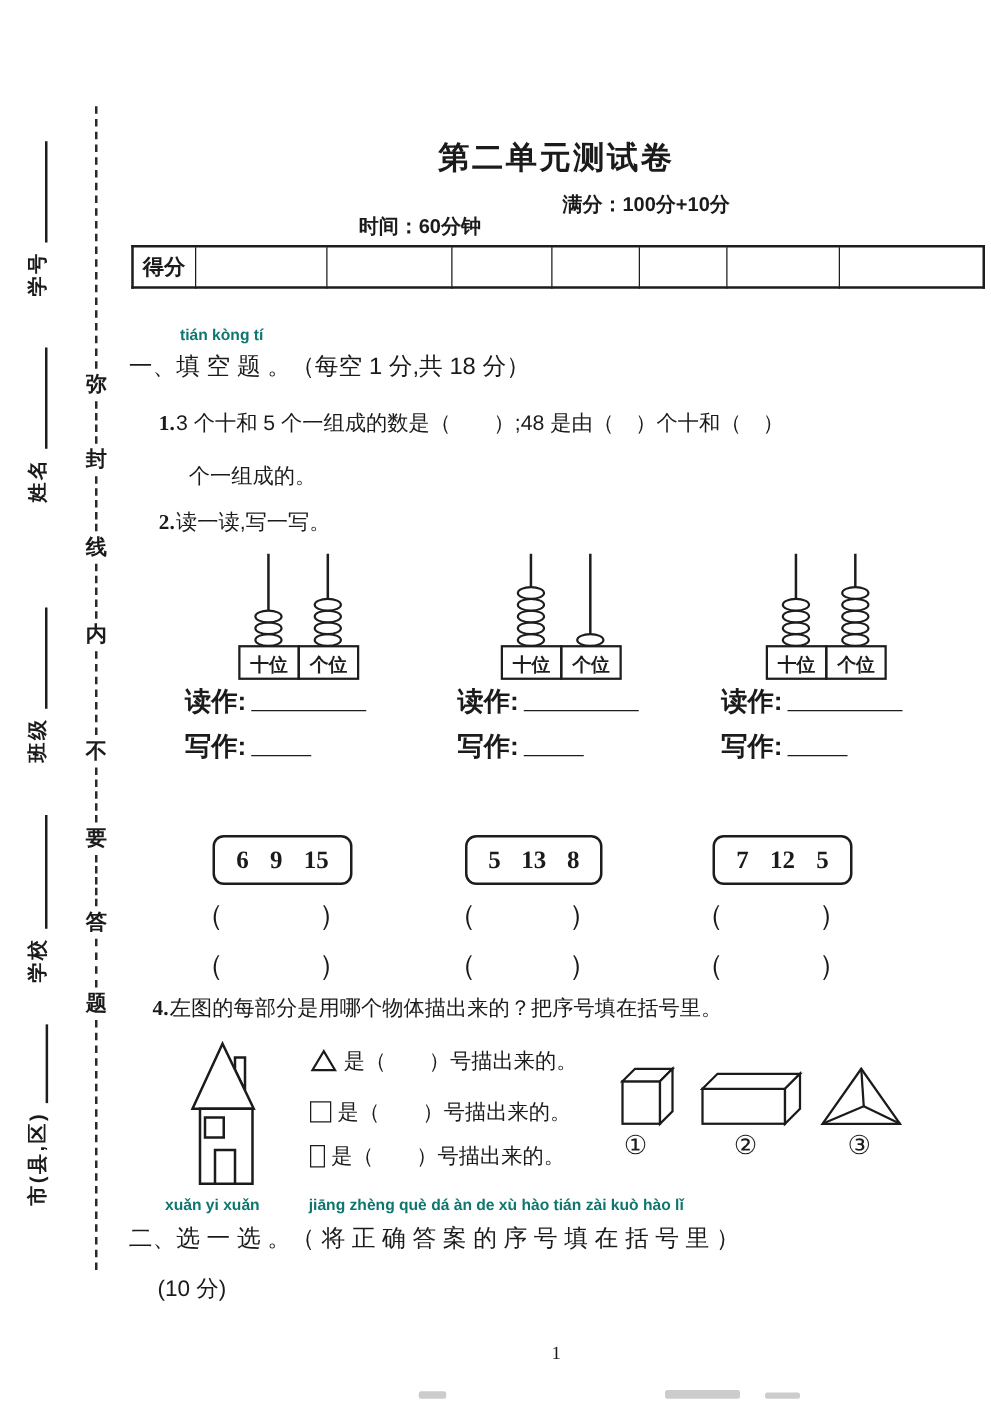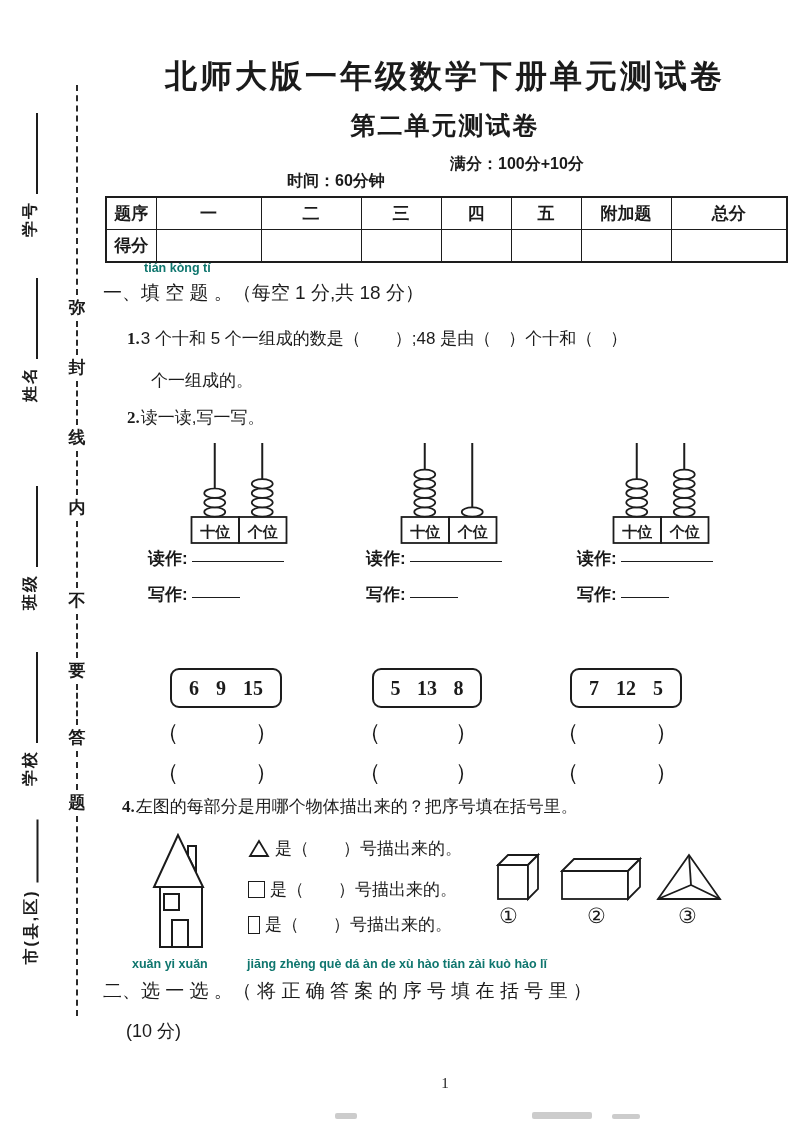--- a/index.html
+++ b/index.html
@@ -29,21 +29,21 @@
   .pinyin{font-size:12.5px;font-weight:600;color:#0f766e;white-space:nowrap;}
   .sec-head{font-size:19px;font-weight:400;white-space:nowrap;}
   .qline{font-size:17px;white-space:nowrap;}
   .qnum{font-family:"Liberation Serif","DejaVu Serif",serif;font-weight:700;margin-right:1px;}
   
   svg.abacus{position:absolute;}
   .rod{stroke:#1d1d1d;stroke-width:2;}
   .bead{fill:#ffffff;stroke:#1d1d1d;stroke-width:1.7;}
   .cellrect{fill:none;stroke:#1d1d1d;stroke-width:1.8;}
   .celltext{font-size:15px;font-weight:700;fill:#1d1d1d;text-anchor:middle;font-family:"Liberation Sans","DejaVu Sans",sans-serif;}
-  .rwrow{position:absolute;display:flex;align-items:flex-start;gap:4px;font-size:17px;font-weight:600;white-space:nowrap;}
+  .rwrow{position:absolute;display:flex;align-items:center;gap:4px;font-size:21px;font-weight:600;white-space:nowrap;}
   .rwline{display:inline-block;border-bottom:1.8px solid #1d1d1d;height:14px;}
   
   .numbox{position:absolute;height:36px;border:2.5px solid #1d1d1d;border-radius:9px;display:flex;align-items:center;justify-content:space-evenly;font-family:"Liberation Serif","DejaVu Serif",serif;font-size:20px;font-weight:700;}
   .parenrow{position:absolute;display:flex;justify-content:space-between;font-size:23px;height:32px;align-items:center;}
   
   .q4line{position:absolute;display:flex;align-items:center;gap:5px;font-size:17px;white-space:nowrap;}
   .sym-square{display:inline-block;width:15px;height:15px;border:1.8px solid #1b1b1b;}
   .sym-rect{display:inline-block;width:10px;height:16px;border:1.8px solid #1b1b1b;}
   .ln{fill:#ffffff;stroke:#1b1b1b;stroke-width:2;stroke-linejoin:miter;}
   .ln2{fill:#ffffff;stroke:#1b1b1b;stroke-width:1.8;stroke-linejoin:miter;}
@@ -91,47 +91,36 @@
     <span class="seal-char">不</span>
     <div class="seal-dash" style="height:44px"></div>
     <span class="seal-char">要</span>
     <div class="seal-dash" style="height:41px"></div>
     <span class="seal-char">答</span>
     <div class="seal-dash" style="height:39px"></div>
     <span class="seal-char">题</span>
     <div class="seal-dash" style="height:200px"></div>
   </div>
 
-  <div class="abs title">北师大版一年级数学下册单元测试卷</div>
   <div class="abs subtitle">第二单元测试卷</div>
   <span class="abs infoline" style="left:287px;top:171px;">时间：60分钟</span>
   <span class="abs infoline" style="left:450px;top:154px;">满分：100分+10分</span>
 
   <table class="score">
     <colgroup>
       <col style="width:50px">
         <col style="width:105px">
         <col style="width:100px">
         <col style="width:80px">
       <col style="width:70px">
         <col style="width:70px">
         <col style="width:90px">
         <col style="width:116px">
     </colgroup>
     <tbody>
-        <tr>
-      <td>题序</td>
-      <td>一</td>
-      <td>二</td>
-      <td>三</td>
-      <td>四</td>
-      <td>五</td>
-      <td>附加题</td>
-      <td>总分</td>
-    </tr>
     <tr>
       <td>得分</td>
       <td></td>
       <td></td>
       <td></td>
       <td></td>
       <td></td>
       <td></td>
       <td></td>
     </tr>

